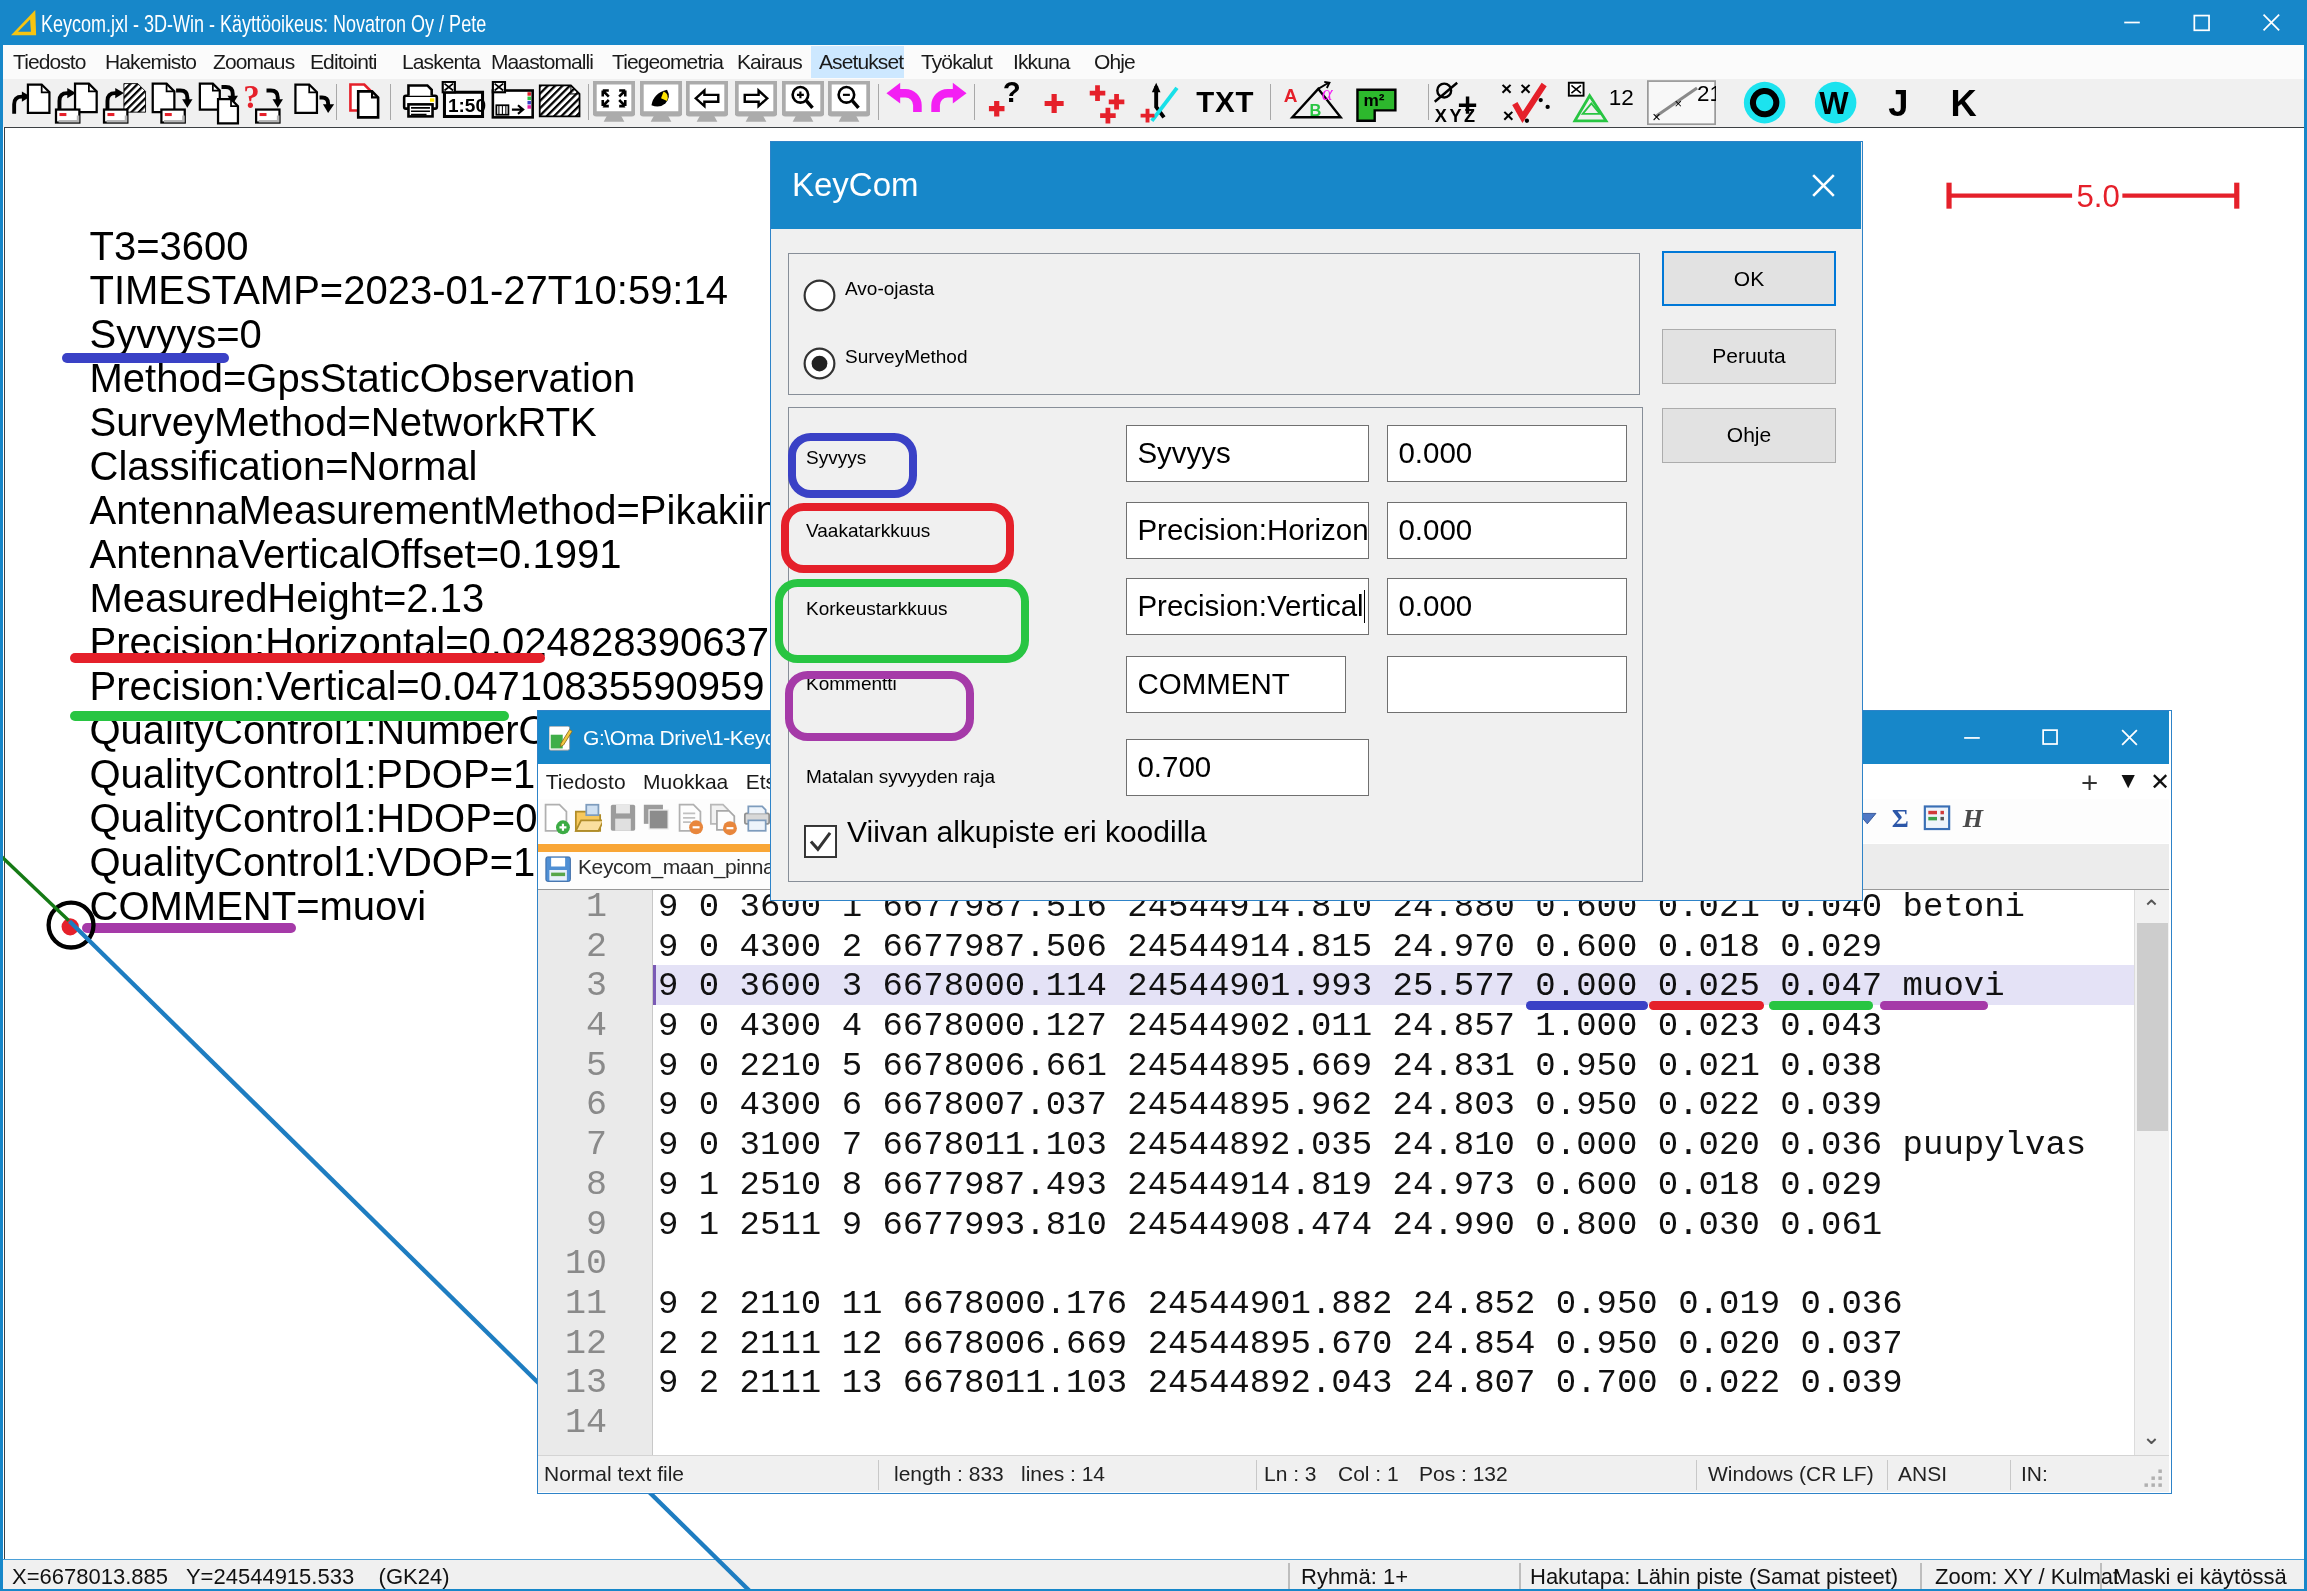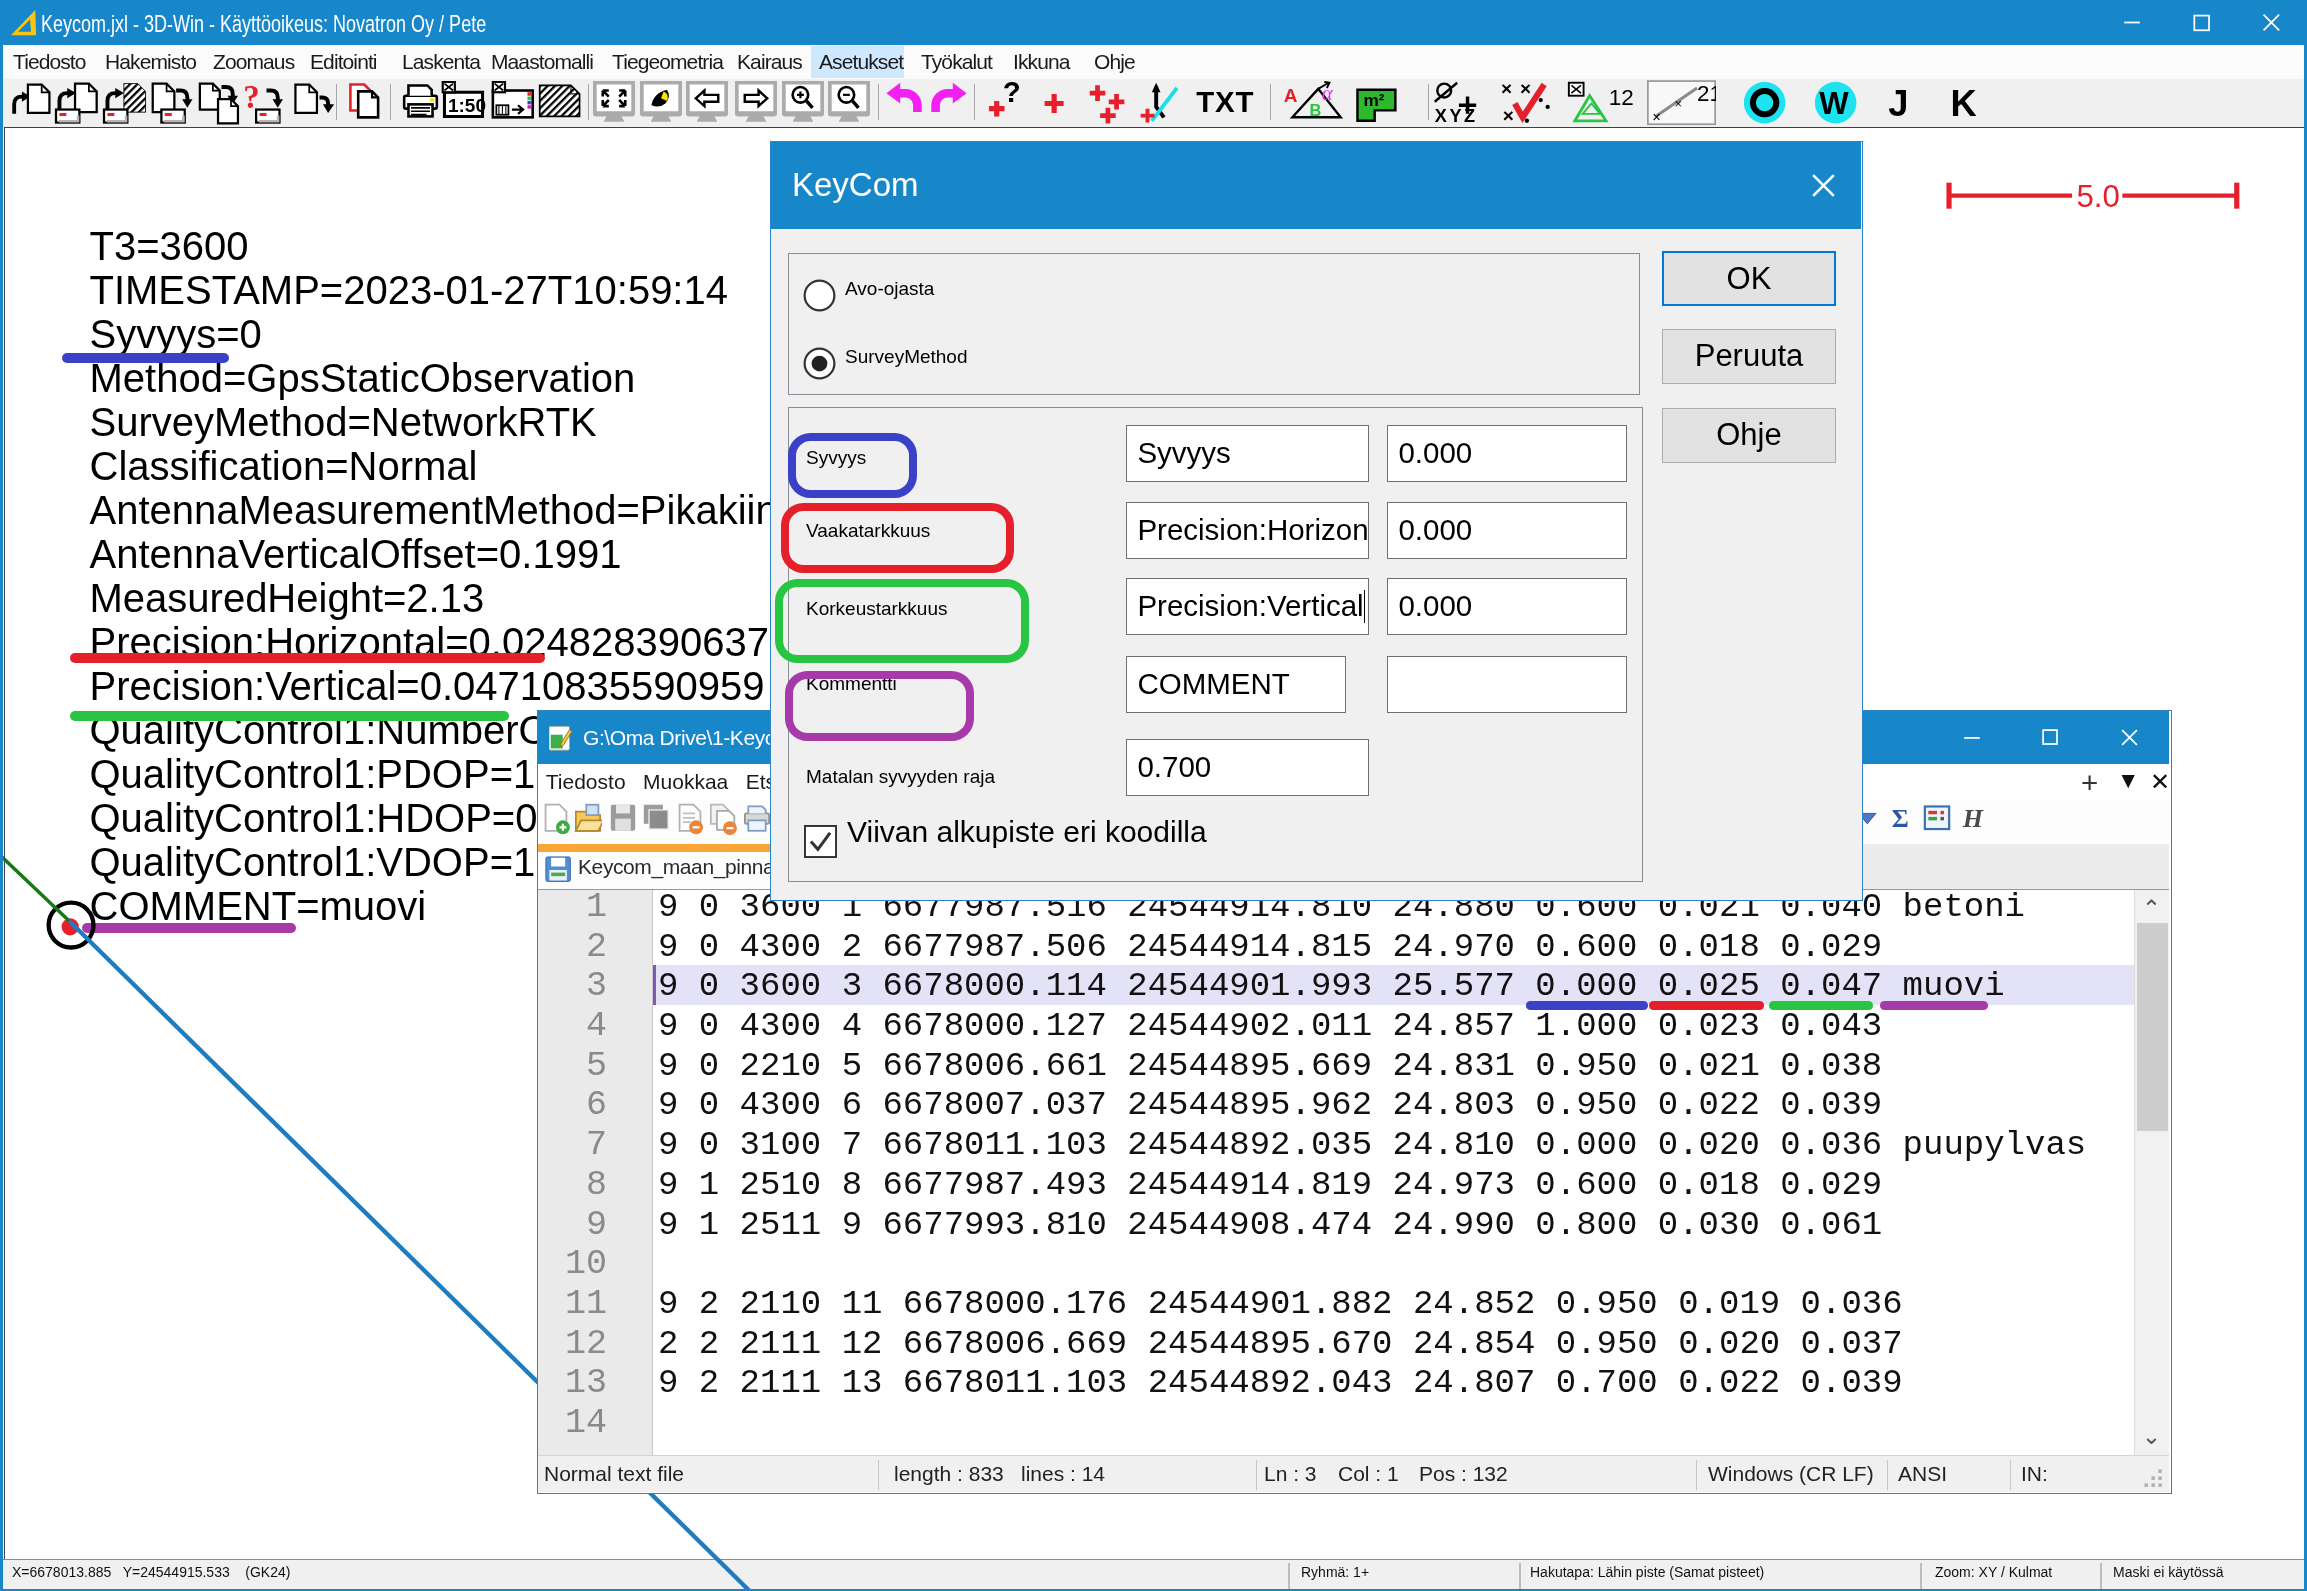--- a/index.html
+++ b/index.html
@@ -22,21 +22,21 @@
 
 
 #canvas { left:3.5px; top:127px; width:2301px; height:1432px; background:#fff;
   border-left:1.7px solid #3c4043; border-top:1.7px solid #3c4043; border-right:1.7px solid #53575e; z-index:1; overflow:hidden;}
 #bigtext { position:absolute; left:85px; top:96px; font-size:40px; line-height:44px;
   color:#000; white-space:pre; }
 .uline { position:absolute; height:9.5px; border-radius:5.2px; z-index:2;}
 
 
 #statusbar { left:0; top:1559px; width:2307px; height:32px; background:#f0f0f0;
-  border-top:1.7px solid #4ba0d8; z-index:2; font-size:14px; color:#111; }
+  border-top:1.7px solid #4ba0d8; z-index:2; font-size:22px; color:#111; }
 .ssep { position:absolute; top:2.6px; width:1.7px; height:27px; background:#bdbdbd; }
 .stext { position:absolute; top:4.3px; white-space:pre; }
 
 
 #linesvg { left:0; top:0; z-index:3; }
 
 
 #editor { left:537px; top:710px; width:1635px; height:784px; z-index:4;
   background:#fff; border:1.7px solid #2e83c8; }
 #edtitle { left:0; top:0; width:1631px; height:53px; background:#1787c9; }
@@ -60,21 +60,21 @@
 
 #dialog { left:770px; top:141px; width:1093px; height:760px; z-index:6;
   background:#f0f0f0; border:1.7px solid #2e83c8; }
 #dlgtitle { left:0; top:0; width:1090px; height:87px; background:#1787c9; }
 #dlgtitletext { left:21px; top:24px; font-size:33px; color:#fff; }
 .group { position:absolute; border:1.7px solid #878e98; background:#f0f0f0;}
 .dtext { position:absolute; font-size:19px; color:#000; white-space:pre; }
 .dbox { position:absolute; background:#fff; border:1.7px solid #707070; font-size:29.5px;
   color:#000; padding-left:10.4px; overflow:hidden; white-space:pre; line-height:54px; height:57px;}
 .dbtn { position:absolute; width:174px; height:55px; background:#e2e2e2; border:1.7px solid #acacac;
-  font-size:31px; color:#000; text-align:center; line-height:51px; }
+  font-size:21px; color:#000; text-align:center; line-height:51px; }
 .annot { position:absolute; border-radius:22.6px; }
 </style>
 </head>
 <body>
 <div id="app">
 
 <div class="abs" style="left:0; top:45px; width:2.6px; height:1546px; background:#1787c9; z-index:7;"></div>
 <div class="abs" style="left:2304px; top:45px; width:2.6px; height:1546px; background:#1787c9; z-index:7;"></div>
 <div class="abs" style="left:0; top:1589px; width:2307px; height:2.6px; background:#1787c9; z-index:7;"></div>
 

